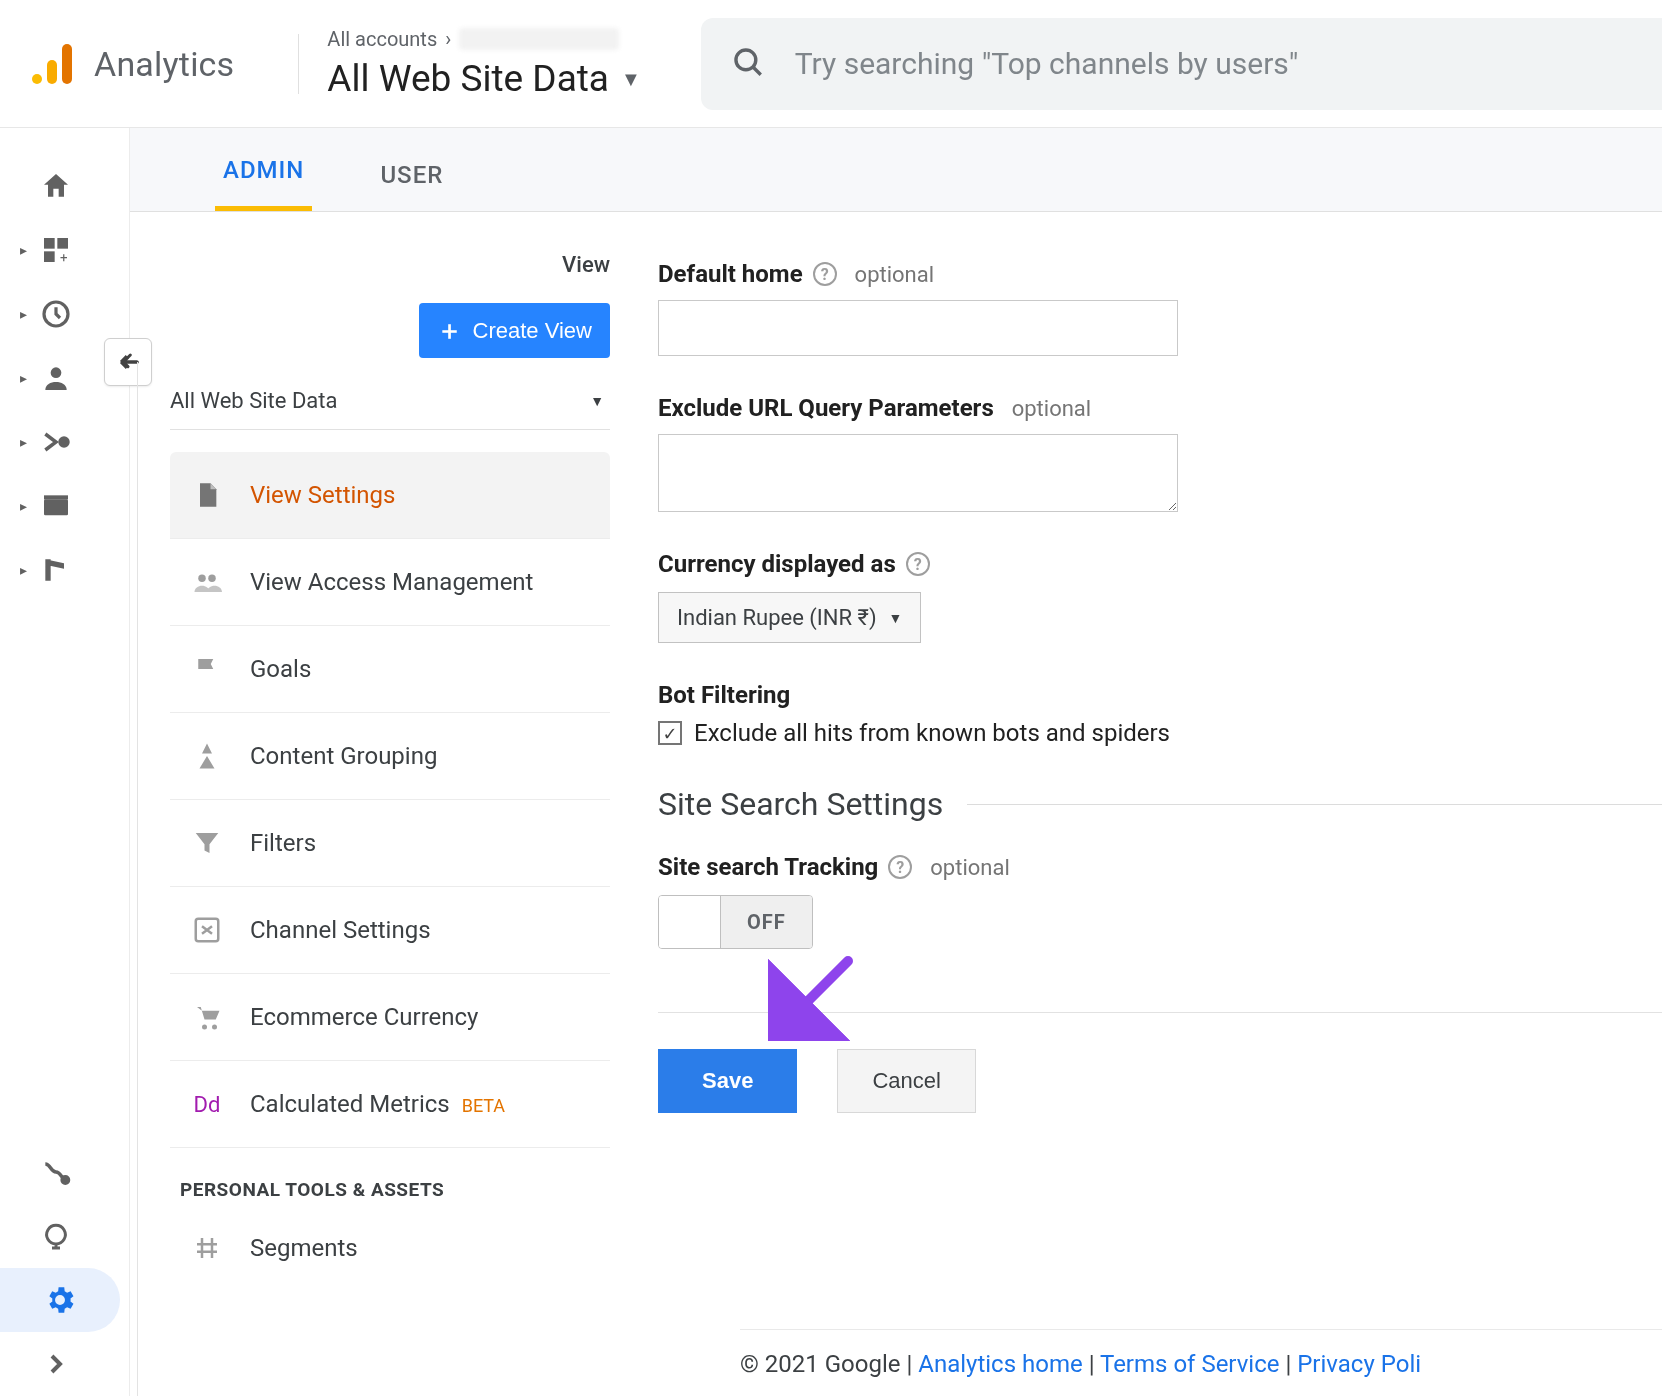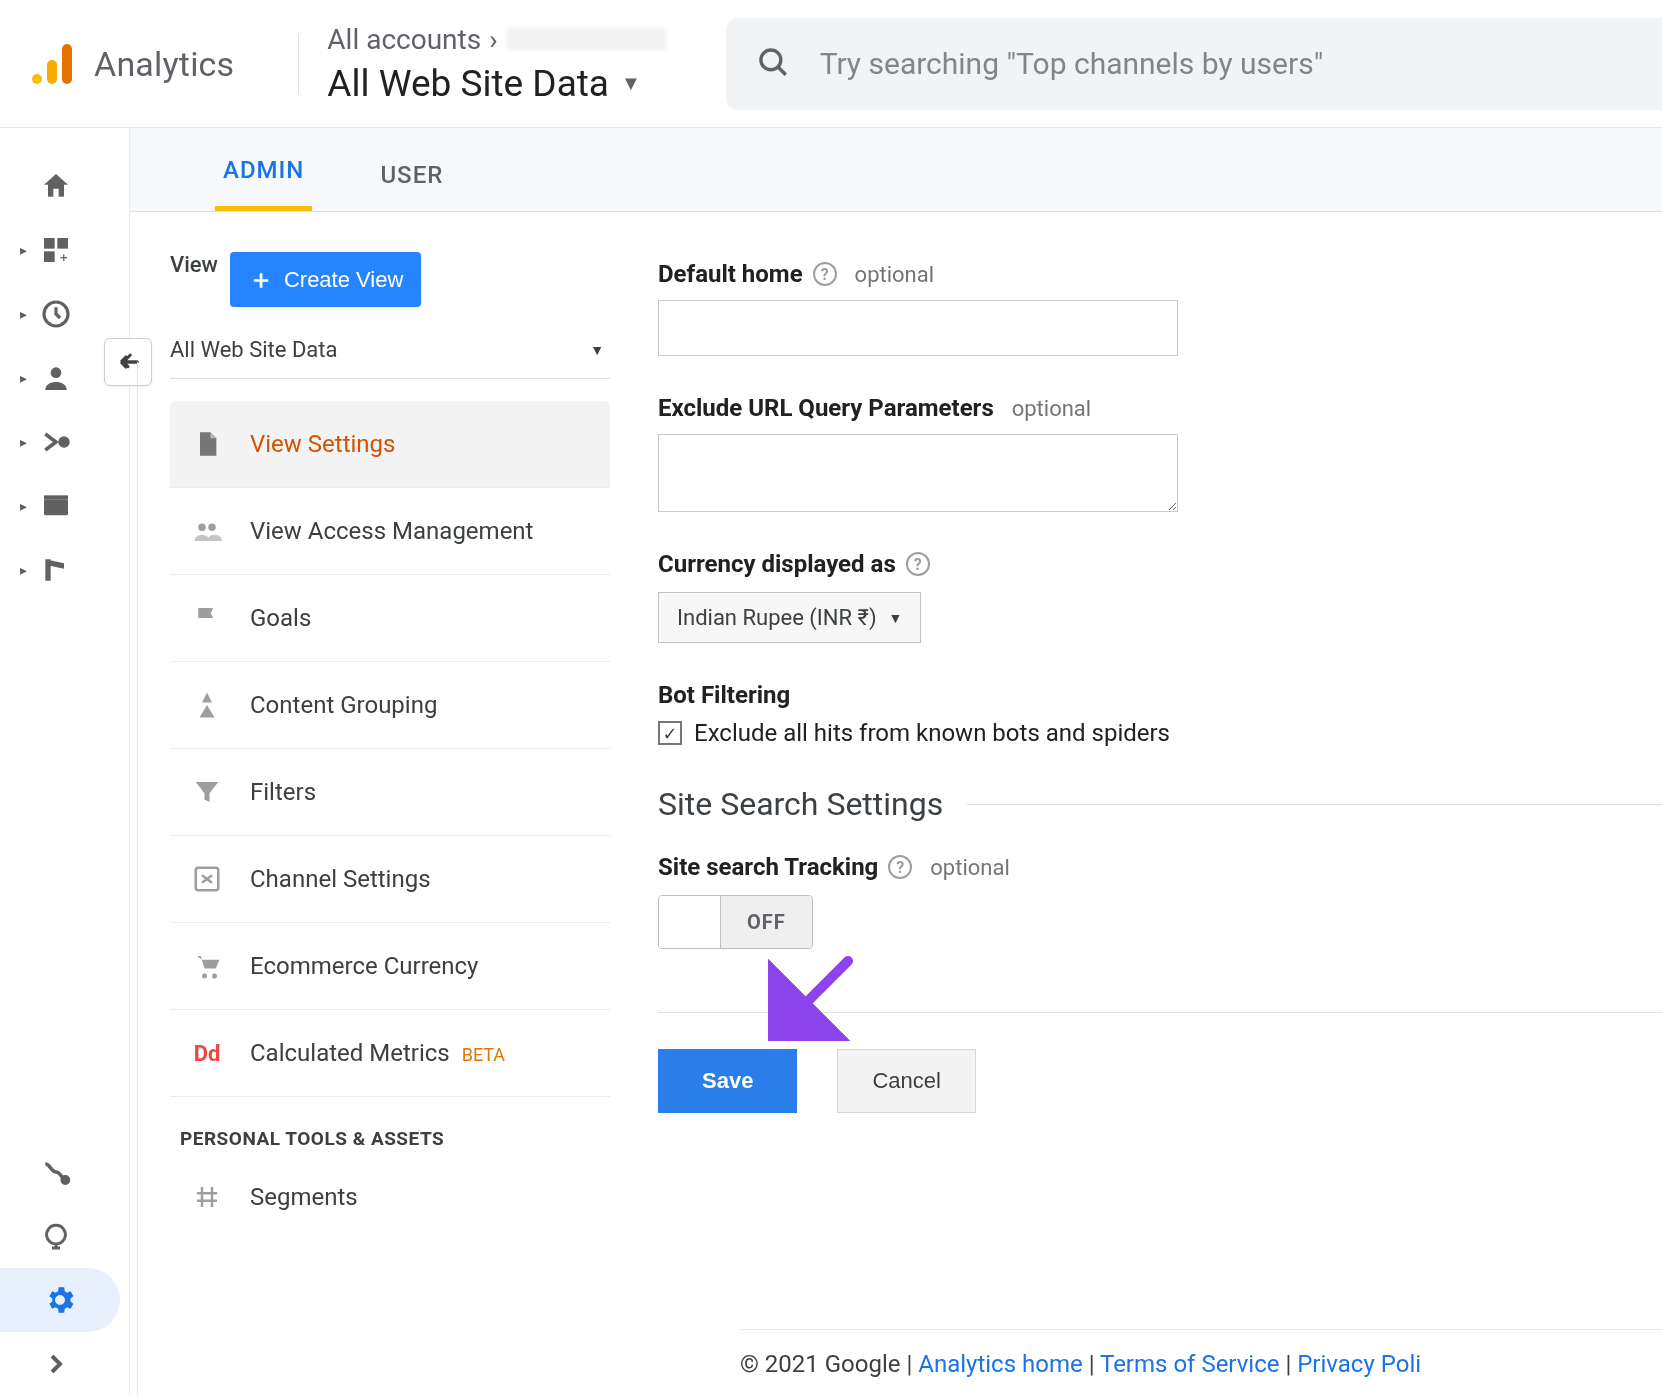--- a/index.html
+++ b/index.html
@@ -5,21 +5,21 @@
   * { box-sizing: border-box; margin: 0; padding: 0; }
   body { font-family: Roboto, "Helvetica Neue", Arial, sans-serif; background: #f7f8fa; color: #212121; width: 1662px; height: 1396px; overflow: hidden; }
 
   
   .header { display: flex; align-items: center; height: 128px; background: #fff; border-bottom: 1px solid #e7e7e7; }
   .logo-block { display: flex; align-items: center; gap: 18px; padding-left: 28px; padding-right: 36px; }
   .logo-icon { width: 48px; height: 48px; position: relative; }
   .logo-text { font-size: 34px; color: #5f6368; letter-spacing: .2px; }
   .vdiv { width: 1px; height: 60px; background: #e0e0e0; margin: 0 28px; }
   .account-block { display: flex; flex-direction: column; gap: 6px; }
-  .breadcrumb { font-size: 28px; color: #5f6368; display: flex; align-items: center; gap: 8px; }
+  .breadcrumb { font-size: 20px; color: #5f6368; display: flex; align-items: center; gap: 8px; }
   .breadcrumb .blur { display: inline-block; width: 160px; height: 22px; background: #f2f2f2; filter: blur(2px); border-radius: 4px; }
   .account-title { font-size: 37px; color: #212121; display: flex; align-items: center; gap: 12px; }
   .account-title .caret { font-size: 20px; color: #5f6368; }
   .search-bar { flex: 1; margin-left: 60px; height: 92px; background: #f1f3f4; border-radius: 12px 0 0 12px; display: flex; align-items: center; padding: 0 30px; gap: 30px; }
   .search-bar .ph { font-size: 30px; color: #80868b; }
 
   
   .main { display: flex; height: calc(100% - 128px); }
   .left-rail { width: 130px; background: #fff; border-right: 1px solid #ececec; display: flex; flex-direction: column; align-items: stretch; padding-top: 26px; }
   .rail-item { height: 64px; display: flex; align-items: center; justify-content: flex-start; padding-left: 20px; gap: 6px; color: #616161; cursor: pointer; }
@@ -34,21 +34,21 @@
   .tabs { display: flex; align-items: flex-end; height: 84px; padding-left: 50px; gap: 60px; border-bottom: 1px solid #e0e0e0; background: rgba(255, 255, 255, 0); }
   .tab { font-size: 24px; letter-spacing: 1px; color: #5f6368; padding: 24px 8px 22px; cursor: pointer; font-weight: 500; }
   .tab.active { color: #1a73e8; border-bottom: 5px solid #fbbc04; margin-left: 35px; }
 
   .panel { flex: 1; display: flex; background: #fff; position: relative; }
 
   .back-btn { position: absolute; left: -26px; top: 126px; width: 48px; height: 48px; border: 1px solid #cfcfcf; border-radius: 6px; background: #fff; display: flex; align-items: center; justify-content: center; box-shadow: 0 1px 2px rgba(0, 0, 0, .08); cursor: pointer; }
 
   .col-left { width: 480px; padding: 40px 0 0 40px; position: relative; }
   .col-left::after { content: ""; position: absolute; left: 7px; top: 150px; bottom: 0; width: 1px; background: #e3e3e3; }
-  .view-header { display: flex; align-items: flex-start; gap: 12px; margin-bottom: 20px; }
+  .view-header { display: flex; align-items: flex-end; gap: 26px; margin-bottom: 20px; flex-direction: column; }
   .view-header .lbl { font-size: 22px; color: #3c4043; font-weight: 500; }
   .create-btn { background: #2684ff; color: #fff; border: none; border-radius: 4px; padding: 10px 18px; font-size: 22px; display: flex; align-items: center; gap: 10px; cursor: pointer; font-weight: 500; }
   .create-btn .plus { font-size: 26px; font-weight: 700; }
 
   .view-selector { display: flex; align-items: center; justify-content: space-between; font-size: 22px; color: #3c4043; padding: 10px 6px 16px 0; border-bottom: 1px solid #e1e1e1; cursor: pointer; }
   .view-selector .tri { font-size: 14px; color: #3c4043; }
 
   .menu { margin-top: 22px; }
   .menu-item { display: flex; align-items: center; gap: 26px; padding: 26px 20px; font-size: 24px; color: #3c4043; border-bottom: 1px solid #ececec; cursor: pointer; }
   .menu-item.active { background: #f3f3f3; color: #d35400; border-radius: 6px 6px 0 0; }
@@ -283,21 +283,21 @@
             <span class="micon">
                 <svg width="30" height="30" viewBox="0 0 24 24" fill="#9e9e9e">
                   <path d="M4 4h3l3 10h9l3-7H8"></path>
                   <circle cx="10" cy="20" r="2"></circle>
                   <circle cx="18" cy="20" r="2"></circle>
                 </svg>
               </span>
             <span class="mtext">Ecommerce Currency</span>
           </div>
           <div class="menu-item">
-            <span class="micon" style="font-weight:700;color:#ef4444;font-size:22px;">Dd</span>
+            <span class="micon" style="font-weight:400;color:#a21caf;font-size:22px;">Dd</span>
             <span class="mtext"><span>Calculated Metrics</span> <span class="beta">BETA</span></span>
           </div>
           <div class="section-hdr">PERSONAL TOOLS &amp; ASSETS</div>
           <div class="menu-item" style="border-bottom:none">
             <span class="micon">
                 <svg width="30" height="30" viewBox="0 0 24 24" fill="none" stroke="#9e9e9e" stroke-width="2">
                   <path d="M8 4v16M16 4v16M4 9h16M4 15h16"></path>
                 </svg>
               </span>
             <span class="mtext">Segments</span>

